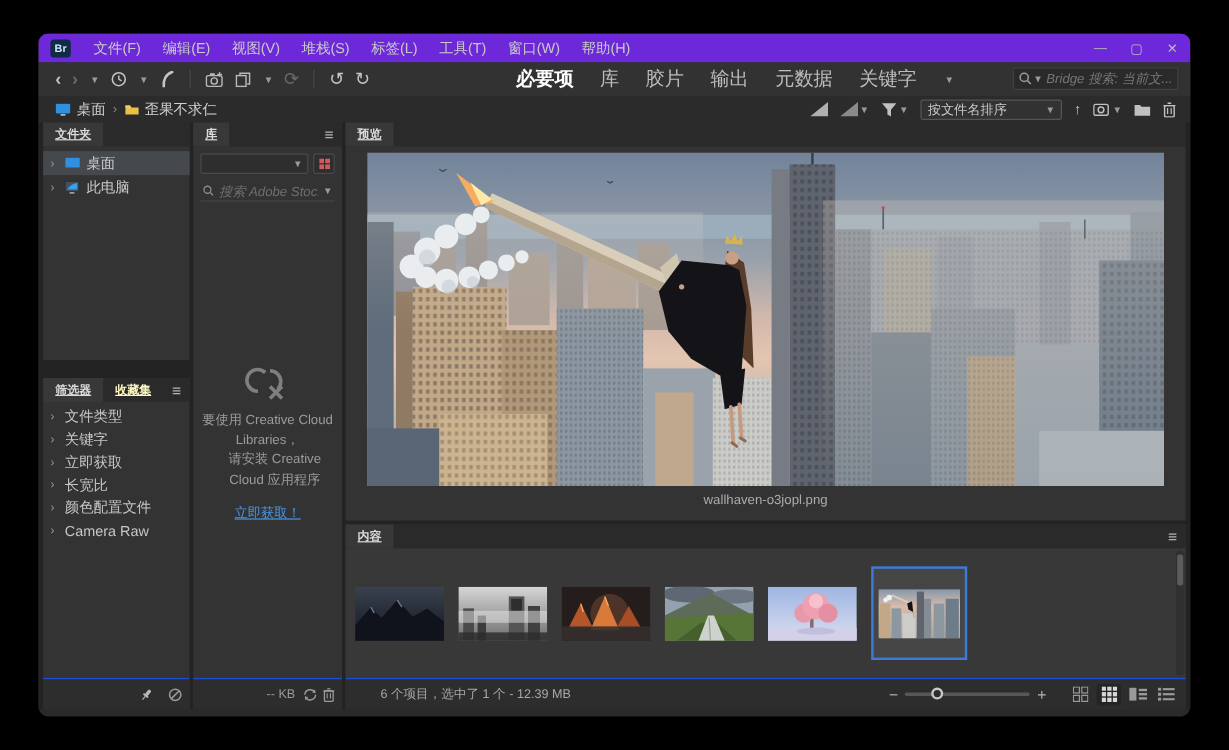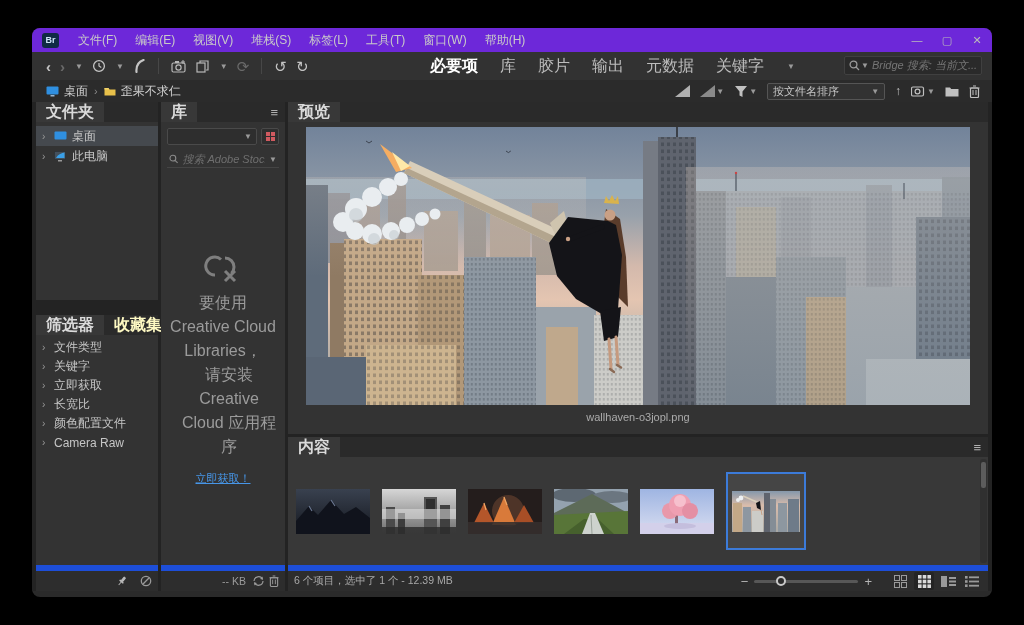--- a/index.html
+++ b/index.html
@@ -42,50 +42,50 @@
   .sort-select .chev { margin-left:auto; }
 
   
   .main { position:absolute; top:74px; left:0; right:0; height:489px; display:flex;
     background:#232323; padding:0 4px; gap:3px; }
   .col { display:flex; flex-direction:column; min-width:0; }
   .col1 { width:122px; } .col2 { width:124px; } .col3 { flex:1; }
   .panel { background:#333333; display:flex; flex-direction:column; min-height:0; }
   .phead { height:20px; background:#2a2a2a; display:flex; align-items:stretch; flex:none; }
   .ptab { padding:0 10px; background:#383838; display:flex; align-items:center; font-weight:bold;
-    color:#dadada; font-size:16px; white-space:nowrap; }
+    color:#dadada; font-size:10px; white-space:nowrap;text-decoration:underline; }
   .ptab.inactive { background:transparent; color:#fef9c3; }
   .phead .burger { margin-left:auto; color:#b0b0b0; font-size:13px; display:flex; align-items:center; padding:0 7px; }
   .gap { height:3px; background:#232323; flex:none; }
 
   
   .folders-body { padding-top:4px; flex:1; }
   .tree-row { height:20px; display:flex; align-items:center; gap:5px; padding-left:6px; color:#cbcbcb; }
   .tree-row.selected { background:#45494e; }
   .tree-chev { color:#9a9a9a; font-size:10px; width:7px; }
   
   .filter-list { flex:1; padding-top:3px; }
   .filter-row { height:19px; display:flex; align-items:center; gap:5px; padding-left:6px; color:#c6c6c6; font-size:12px; white-space:nowrap; }
-  .pfoot { height:26px; border-top:6px solid #1d4ed8; background:#2d2d2d; display:flex; align-items:center; flex:none; }
+  .pfoot { height:26px; border-top:1px solid #1d4ed8; background:#2d2d2d; display:flex; align-items:center; flex:none; }
   .pfoot .sp { margin-left:auto; }
   .foot-ico { color:#9a9a9a; display:flex; align-items:center; padding:0 6px; }
 
   
   .lib-controls { padding:6px 6px 0 6px; }
   .lib-row1 { display:flex; gap:4px; align-items:center; }
   .lib-select { flex:1; height:17px; border:1px solid #4a4a4a; background:#2e2e2e; border-radius:2px;
     display:flex; align-items:center; padding:0 4px; }
   .lib-select .chev { margin-left:auto; }
   .lib-grid-btn { width:18px; height:17px; background:#2e2e2e; border:1px solid #4a4a4a; border-radius:2px;
     display:flex; align-items:center; justify-content:center; }
   .lib-search { margin-top:6px; height:17px; border-bottom:1px solid #454545; display:flex; align-items:center; gap:4px; padding:0 2px; }
   .lib-search .ph { color:#6f6f6f; font-size:11px; font-style:italic; white-space:nowrap; overflow:hidden; }
   .lib-search .chev { margin-left:auto; }
   .lib-msg { flex:1; display:flex; flex-direction:column; align-items:center; justify-content:center; gap:4px; padding:0 6px; text-align:center; }
-  .lib-msg .txt { color:#9b9b9b; font-size:16px; line-height:1.5; }
+  .lib-msg .txt { color:#9b9b9b; font-size:11px; line-height:1.5; }
   .lib-link { color:#4796e8; font-size:11px; text-decoration:underline; margin-top:8px; }
   .size-label { color:#9a9a9a; font-size:10.5px; padding:0 2px; }
 
   
   .preview-panel { height:332px; flex:none; }
   .preview-body { flex:1; display:flex; flex-direction:column; align-items:center; }
   .preview-img-wrap { margin-top:5px; line-height:0; }
   .preview-filename { margin-top:6px; color:#ababab; font-size:11px; }
 
   
@@ -93,21 +93,21 @@
   .content-body { flex:1; background:#383838; position:relative; display:flex; align-items:center; padding-left:8px; gap:12px; }
   .thumb { line-height:0; flex:none; }
   .thumb svg { display:block; }
   .thumb-cell-selected { width:80px; height:78px; border:2px solid #3c7bd9; background:#454545;
     display:flex; align-items:center; justify-content:center; flex:none; }
   .content-scroll { position:absolute; right:1px; top:2px; bottom:2px; width:7px; background:#303030; border-radius:3px; }
   .content-scroll .thumb-bar { position:absolute; right:1px; top:3px; width:5px; height:26px; background:#5c5c5c; border-radius:2px; }
 
   
   .status-foot { gap:8px; padding:0 6px; white-space:nowrap; overflow:hidden; }
-  .status-text { color:#a8a8a8; font-size:10.5px; margin-left:0; }
+  .status-text { color:#a8a8a8; font-size:10.5px; margin-left:23px; }
   .zoom-group { display:flex; align-items:center; gap:6px; margin-left:auto; }
   .zoom-sign { color:#b5b5b5; font-size:13px; }
   .slider-track { width:104px; height:3px; background:#575757; border-radius:2px; position:relative; }
   .slider-thumb { position:absolute; left:22px; top:-4px; width:10px; height:10px; border:2px solid #c9c9c9; border-radius:50%; background:#2d2d2d; }
   .view-group { display:flex; align-items:center; gap:4px; margin-left:10px; }
   .view-btn { width:20px; height:18px; display:flex; align-items:center; justify-content:center; border-radius:2px; }
   .view-btn.active { background:#242424; }
   .cb-group { display:flex; align-items:center; gap:10px; margin-left:10px; margin-right:4px; }
   .cb { display:flex; align-items:center; gap:4px; color:#b8b8b8; font-size:10.5px; }
   .cb .box { width:11px; height:11px; border:1px solid #8a8a8a; border-radius:2px; background:transparent;

